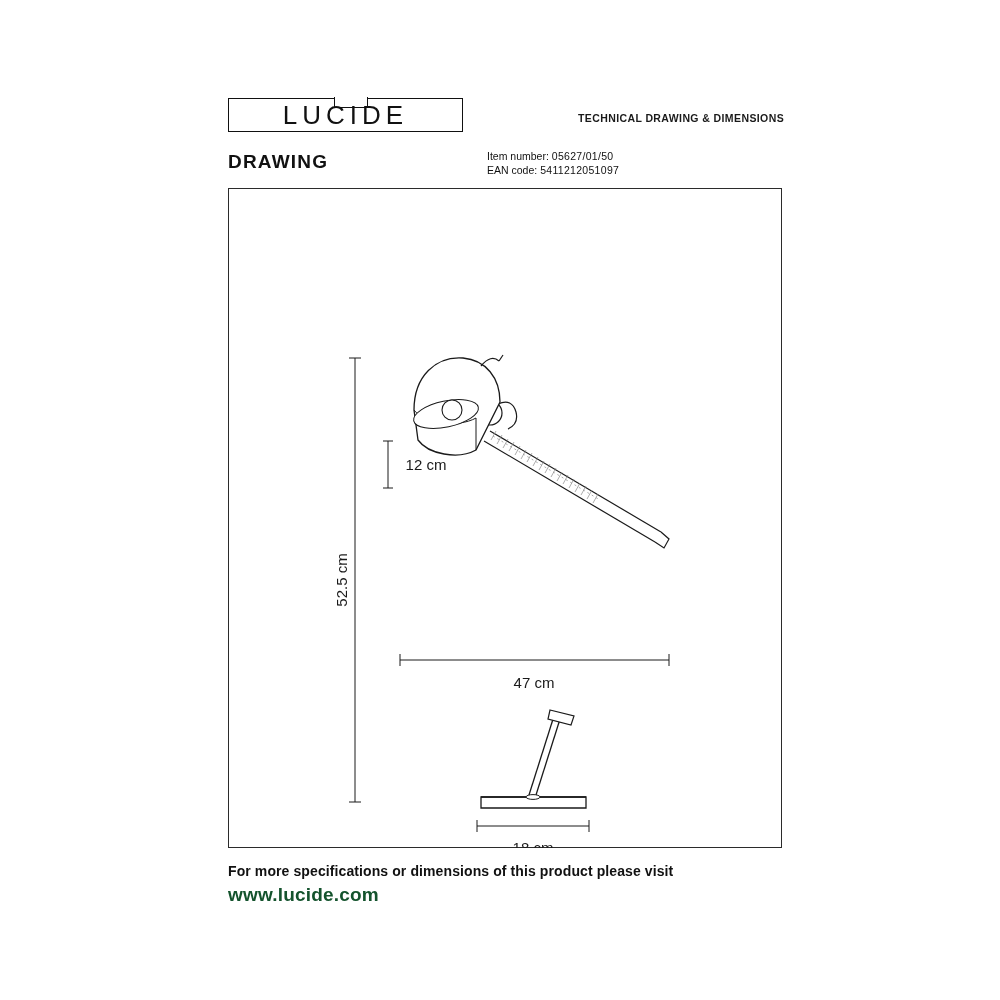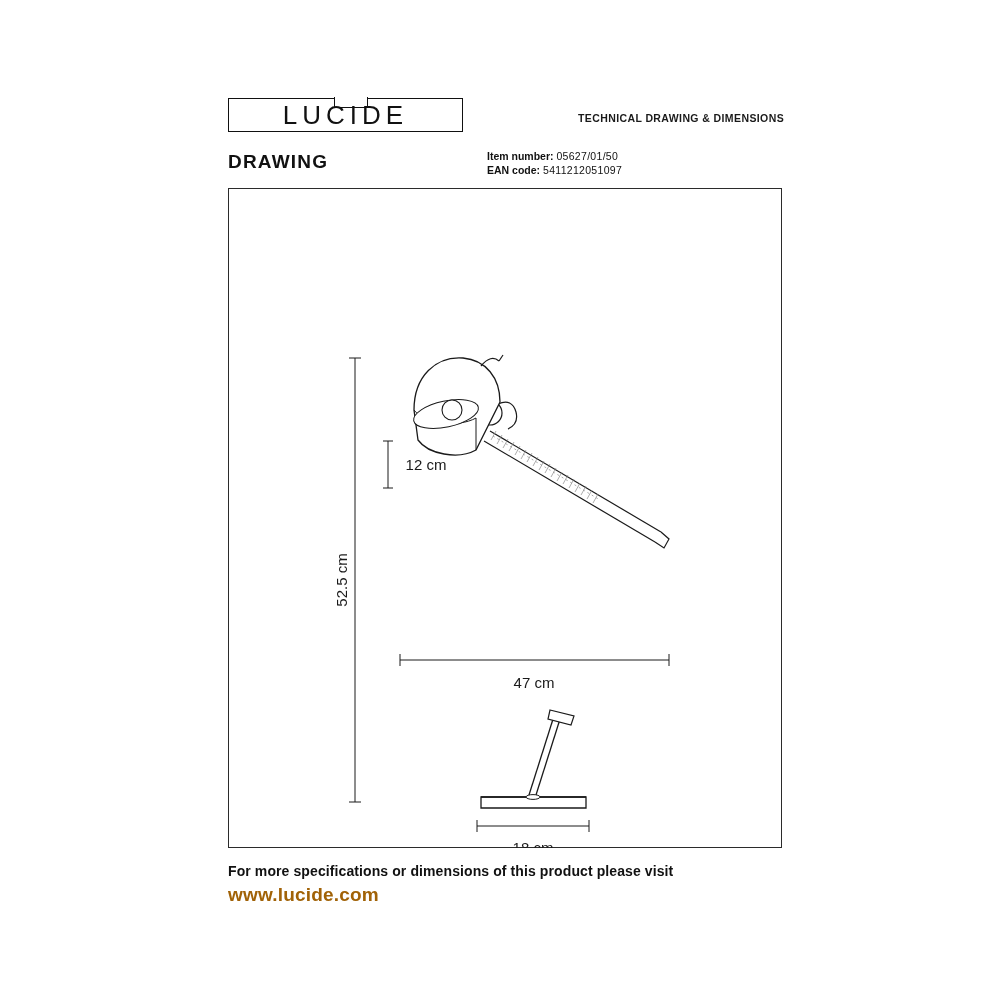--- a/index.html
+++ b/index.html
@@ -78,21 +78,21 @@
   }
 
   .item-meta {
     position: absolute;
     left: 487px;
     top: 149px;
     font-size: 10.5px;
     line-height: 14px;
     color: #111;
   }
-  .item-meta .lbl { font-weight: bold; text-align: center; }
+  .item-meta .lbl { font-weight: normal; text-align: center; }
   .item-meta .val { font-weight: normal; letter-spacing: 0.3px; }
 
   
   .frame {
     position: absolute;
     left: 228px;
     top: 188px;
     width: 554px;
     height: 660px;
     border: 1px solid #2b2b2b;
@@ -108,21 +108,21 @@
     font-weight: bold;
     color: #111;
     letter-spacing: 0.1px;
   }
   .footer-line2 {
     position: absolute;
     left: 228px;
     top: 884px;
     font-size: 19px;
     font-weight: bold;
-    color: #a16207;
+    color: #14532d;
     letter-spacing: 0.2px;
   }
 
   
   .drawing {
     position: absolute;
     left: 228px;
     top: 188px;
     width: 554px;
     height: 660px;

